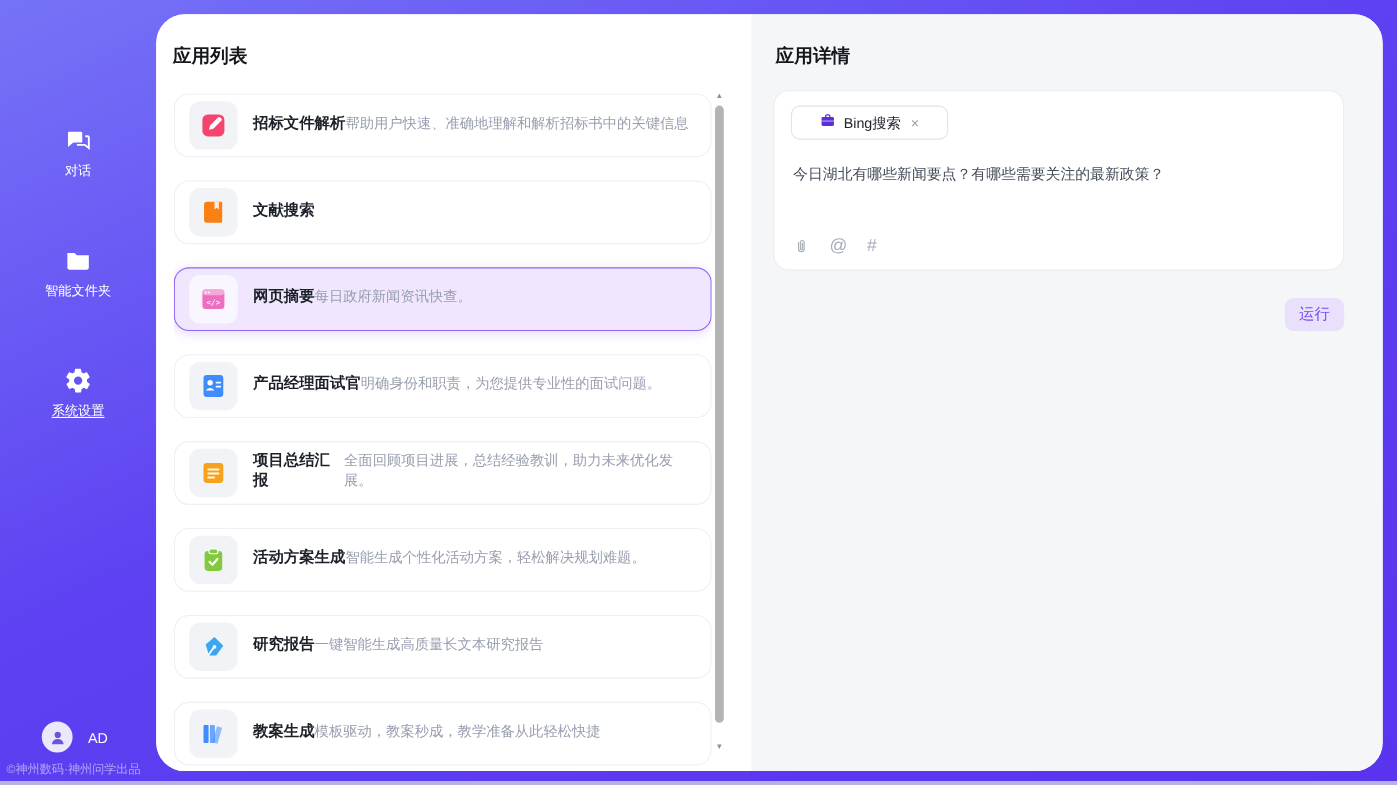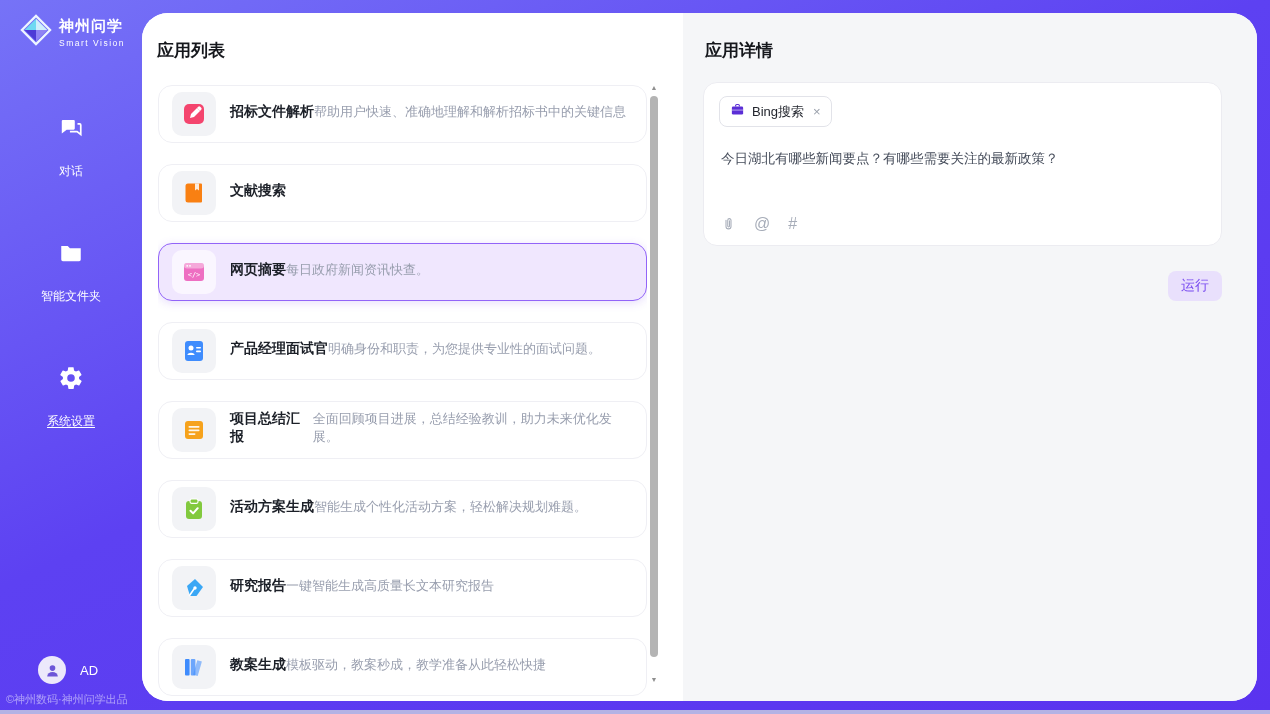--- a/index.html
+++ b/index.html
@@ -16,21 +16,21 @@
   .logo-row { position:absolute; top:14px; left:20px; display:flex; align-items:center; gap:7px; }
   .logo-text { display:flex; flex-direction:column; }
   .logo-title { color:#fff; font-size:15px; font-weight:bold; letter-spacing:1px; }
   .logo-sub { color:#fff; font-size:8.5px; letter-spacing:1.5px; margin-top:2px; }
 
   .nav { position:absolute; top:101px; left:0; width:142px; display:flex; flex-direction:column; }
   .nav-item { width:142px; display:flex; flex-direction:column; align-items:center;
               padding:14px 0 12px; cursor:pointer; position:relative; }
   .nav-item + .nav-item { margin-top:34px; }
   .nav-icon { height:26px; display:flex; align-items:center; justify-content:center; }
-  .nav-label { margin-top:22px; font-size:12px; color:#fff; }
+  .nav-label { margin-top:6px; font-size:12px; color:#fff; }
   .nav-label.u { text-decoration:underline; text-underline-offset:2px; }
   .nav-item.active { width:120px; margin-left:22px; background:#fff;
                      border-radius:20px 0 0 20px; padding:18px 0 16px; }
   .nav-item.active .nav-label { color:#5b3df2; }
   .nav-item.active::before { content:''; position:absolute; right:0; top:-26px; width:26px; height:26px;
       background:radial-gradient(circle at 0 0,#5b40f2 25.5px,#fff 26.2px); }
   .nav-item.active::after { content:''; position:absolute; right:0; bottom:-26px; width:26px; height:26px;
       background:radial-gradient(circle at 0 100%,#5a39f1 25.5px,#fff 26.2px); }
 
   .avatar-row { position:absolute; bottom:30px; left:38px; display:flex; align-items:center; gap:14px; cursor:pointer; }
@@ -62,51 +62,34 @@
               line-height:10px; text-align:center; cursor:pointer; }
   .sb-arrow.up { top:0; } .sb-arrow.down { bottom:0; }
   .sb-thumb { position:absolute; left:1px; width:8px; top:13px; bottom:28px; background:#b4b4b4; border-radius:4px; cursor:grab; }
 
   
   .details-panel { flex:1; background:#f5f6f8; position:relative; }
   .details-title { position:absolute; top:26px; left:22px; }
   .input-card { position:absolute; top:69px; left:20px; width:519px; height:164px;
                 background:#fff; border:1px solid #ececf1; border-radius:14px; }
   .chip { position:absolute; top:13px; left:15px; height:31px; display:inline-flex; align-items:center;
-          gap:7px; padding:0 10px; border:1px solid #e2e3e9; border-radius:8px; background:#fff; cursor:pointer; }
+          gap:7px; padding:0 25px; border:1px solid #e2e3e9; border-radius:8px; background:#fff; cursor:pointer; }
   .chip-label { font-size:13px; color:#23262e; }
   .chip-close { color:#9aa0ab; font-size:13px; margin-left:2px; cursor:pointer; }
   .prompt { position:absolute; top:66px; left:17px; right:17px; font-size:13.5px; color:#454c5a; line-height:1.5; }
   .attach-row { position:absolute; left:17px; bottom:12px; display:flex; align-items:center; gap:18px; }
   .attach-row .att { color:#a7adb9; font-size:16px; display:flex; align-items:center; cursor:pointer; }
   .run-btn { position:absolute; top:258px; right:35px; min-width:52px; height:30px; padding:0 13px;
              background:#e9e0fc; color:#7a4cf0; font-size:14px; border:none; border-radius:8px;
              display:flex; align-items:center; justify-content:center; cursor:pointer; }
 </style>
 </head>
 <body>
 
 <div class="sidebar">
-  <div class="logo-row">
-    <span>
-      <svg width="32" height="32" viewBox="0 0 32 32">
-        <g transform="rotate(45 16 16)">
-          <rect x="6" y="6" width="20" height="20" fill="none" stroke="#eef6ff" stroke-width="2.2"></rect>
-          <polygon points="8,8 24,8 16,16" fill="#cfeffc"></polygon>
-          <polygon points="8,8 16,16 8,24" fill="#6fd9f2"></polygon>
-          <polygon points="24,8 24,24 16,16" fill="#8f83f3"></polygon>
-          <polygon points="8,24 16,16 24,24" fill="#4d3bd6"></polygon>
-        </g>
-      </svg>
-    </span>
-    <span class="logo-text">
-      <span class="logo-title">神州问学</span>
-      <span class="logo-sub">Smart Vision</span>
-    </span>
-  </div>
 
   <div class="nav">
   <div class="nav-item">
     <span class="nav-icon">
           <svg width="26" height="26" viewBox="0 0 24 24">
             <path d="M3.5 4.5h11a1 1 0 011 1v7a1 1 0 01-1 1H8l-4.5 3.6V5.5a1 1 0 011-1z" fill="#fff"></path>
             <path d="M18 8.2h2a1 1 0 011 1v8.8l-3.4-2.6H11" fill="none" stroke="#fff" stroke-width="1.6"></path>
           </svg>
         </span>
     <span class="nav-label">对话</span>

